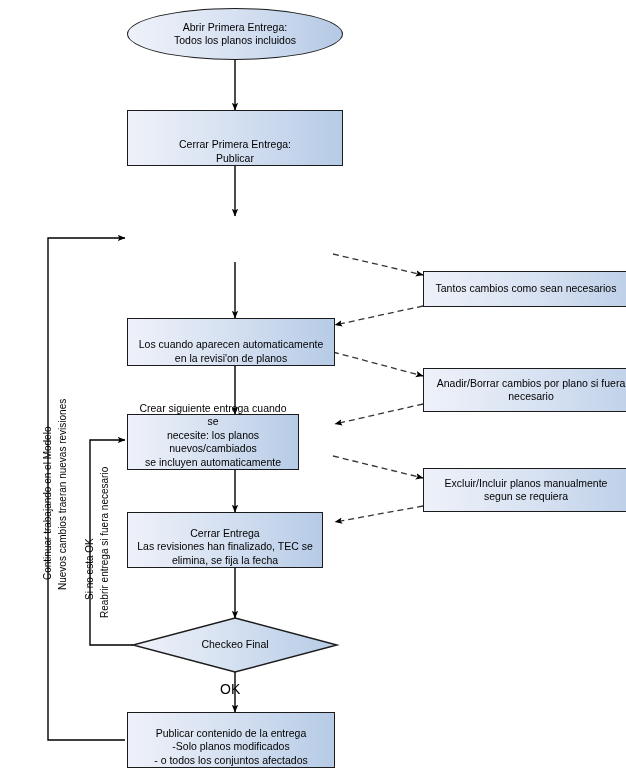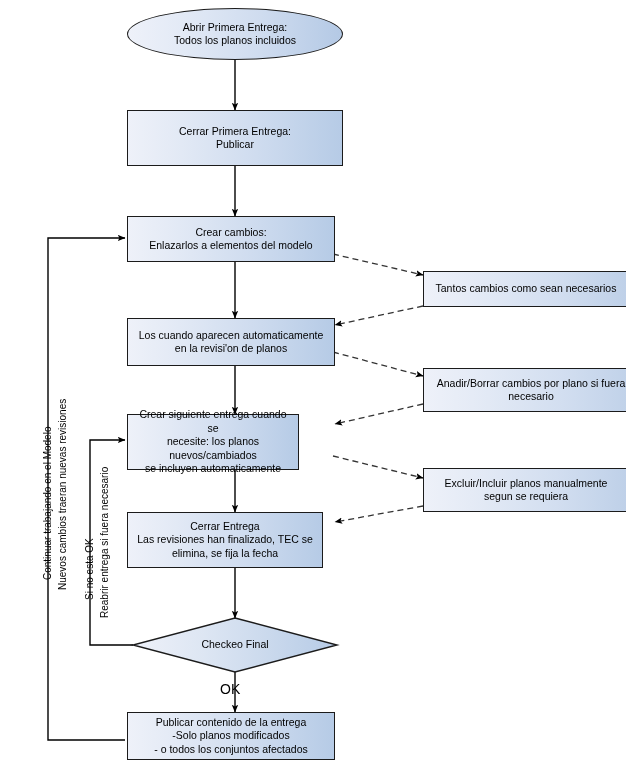--- a/index.html
+++ b/index.html
@@ -5,21 +5,21 @@
   html,body{margin:0;padding:0;background:#ffffff;}
   body{width:626px;height:780px;position:relative;overflow:hidden;
        font-family:"Liberation Sans","DejaVu Sans",sans-serif;color:#000;}
   #canvas{position:absolute;left:0;top:0;width:626px;height:780px;margin-left:17px;}
   svg.lines{position:absolute;left:0;top:0;width:626px;height:780px;pointer-events:none;}
 
   .node{position:absolute;box-sizing:border-box;display:flex;align-items:center;
         justify-content:center;text-align:center;line-height:1.28;font-size:10.5px;
         color:#000;}
   .box{border:1.4px solid #1b1b1b;
-       background:linear-gradient(to right,#eef1f9 0%,#e2e9f5 25%,#cfdcef 60%,#b6cbe6 100%);}
+       background:linear-gradient(to right,#eef1f9 0%,#e2e9f5 25%,#cfdcef 60%,#b6cbe6 100%);align-items:flex-end;}
   .annot{border:1.4px solid #1b1b1b;
        background:linear-gradient(to right,#eef1f9 0%,#e2e9f5 30%,#d2def0 65%,#bed0e8 100%);}
   .node .txt{padding:0 6px;white-space:pre-line;display:block;}
 
   .ellipse{border:1.4px solid #1b1b1b;border-radius:50%;
        background:linear-gradient(to right,#eef1f9 0%,#e3eaf6 25%,#cfdcef 62%,#b4c9e5 100%);}
 
   .vlabel{position:absolute;font-size:10px;white-space:nowrap;
        transform-origin:0 0;transform:rotate(-90deg);}
   .elabel{position:absolute;font-size:14px;white-space:nowrap;}
@@ -78,24 +78,20 @@
   <div class="node ellipse" style="left:110px;top:8px;width:216px;height:52px;">
     <span class="txt">Abrir Primera Entrega:
 Todos los planos incluidos</span>
   </div>
 
   <div class="node box" style="left:110px;top:110px;width:216px;height:56px;">
     <span class="txt">Cerrar Primera Entrega:
 Publicar</span>
   </div>
 
-  <div class="node box" style="left:110px;top:216px;width:208px;height:46px;">
-    <span class="txt">Crear cambios:
-Enlazarlos a elementos del modelo</span>
-  </div>
 
   <div class="node box" style="left:110px;top:318px;width:208px;height:48px;">
     <span class="txt">Los cuando aparecen automaticamente
 en la revisi'on de planos</span>
   </div>
 
   <div class="node box" style="left:110px;top:414px;width:172px;height:56px;">
     <span class="txt">Crear siguiente entrega cuando se
 necesite: los planos nuevos/cambiados
 se incluyen automaticamente</span>
@@ -106,21 +102,21 @@
 Las revisiones han finalizado, TEC se
 elimina, se fija la fecha</span>
   </div>
 
   <div class="node" style="left:116px;top:618px;width:204px;height:54px;">
     <span class="txt">Checkeo Final</span>
   </div>
 
   <div class="elabel" style="left:203px;top:681px;">OK</div>
 
-  <div class="node box" style="left:110px;top:712px;width:208px;height:48px;">
+  <div class="node box" style="left:110px;top:712px;width:208px;height:56px;">
     <span class="txt">Publicar contenido de la entrega
 -Solo planos modificados
 - o todos los conjuntos afectados</span>
   </div>
 
   <div class="node annot" style="left:406px;top:271px;width:206px;height:36px;">
     <span class="txt">Tantos cambios como sean necesarios</span>
   </div>
 
   <div class="node annot" style="left:406px;top:368px;width:216px;height:44px;">

